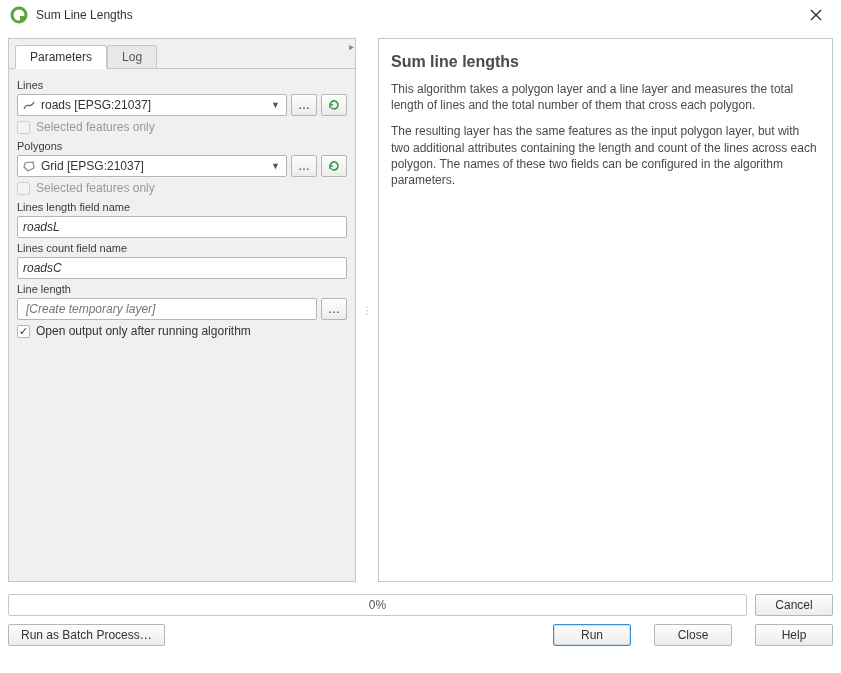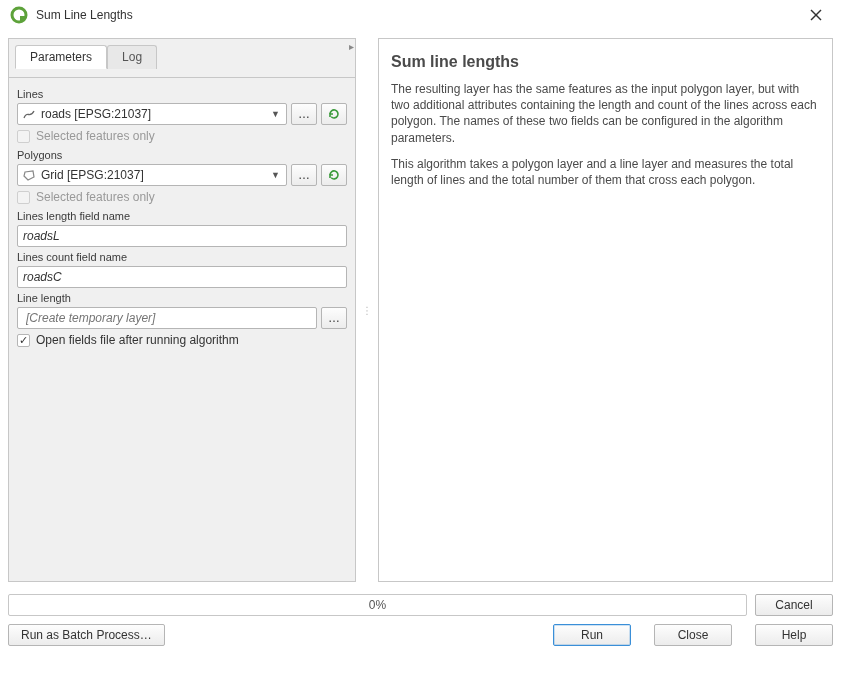--- a/index.html
+++ b/index.html
@@ -36,21 +36,21 @@
 }
 .left-panel {
   width: 348px;
   border: 1px solid #c7c7c7;
   background: #f0f0f0;
   display:flex; flex-direction:column;
   position:relative;
 }
 .tabs {
   display:flex;
-  padding: 6px 6px 9px 6px;
+  padding: 6px 6px 0 6px;
   gap:0;
 }
 .tab {
   padding: 4px 14px;
   font-size:12px;
   border:1px solid #c7c7c7;
   border-bottom:none;
   background:#e8e8e8;
   color:#555;
   border-radius:3px 3px 0 0;
@@ -235,32 +235,32 @@
       </div>
 
       <div class="field-label">Line length</div>
       <div class="row">
         <input class="text-input placeholder" placeholder="[Create temporary layer]" style="">
         <div class="smallbtn">…</div>
       </div>
 
       <div class="checkbox-row" style="margin-top:4px;">
         <div class="checkbox-box checked"></div>
-        <span>Open fields file after running algorithm</span>
+        <span>Open output only after running algorithm</span>
       </div>
 
     </div>
   </div>
 
   <div class="splitter-handle">⋮</div>
 
   <div class="right-panel">
     <h2>Sum line lengths</h2>
+    <p>This algorithm takes a polygon layer and a line layer and measures the total length of lines and the total number of them that cross each polygon.</p>
     <p>The resulting layer has the same features as the input polygon layer, but with two additional attributes containing the length and count of the lines across each polygon. The names of these two fields can be configured in the algorithm parameters.</p>
-    <p>This algorithm takes a polygon layer and a line layer and measures the total length of lines and the total number of them that cross each polygon.</p>
   </div>
 </div>
 
 <div class="bottom">
   <div class="progress-row">
     <div class="progress">
       <span>0%</span>
     </div>
     <div class="btn">Cancel</div>
   </div>

